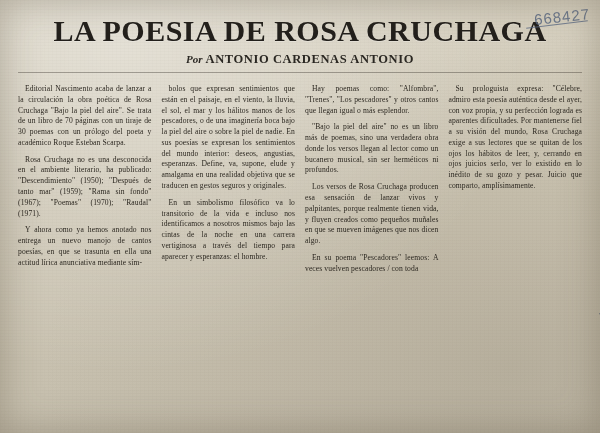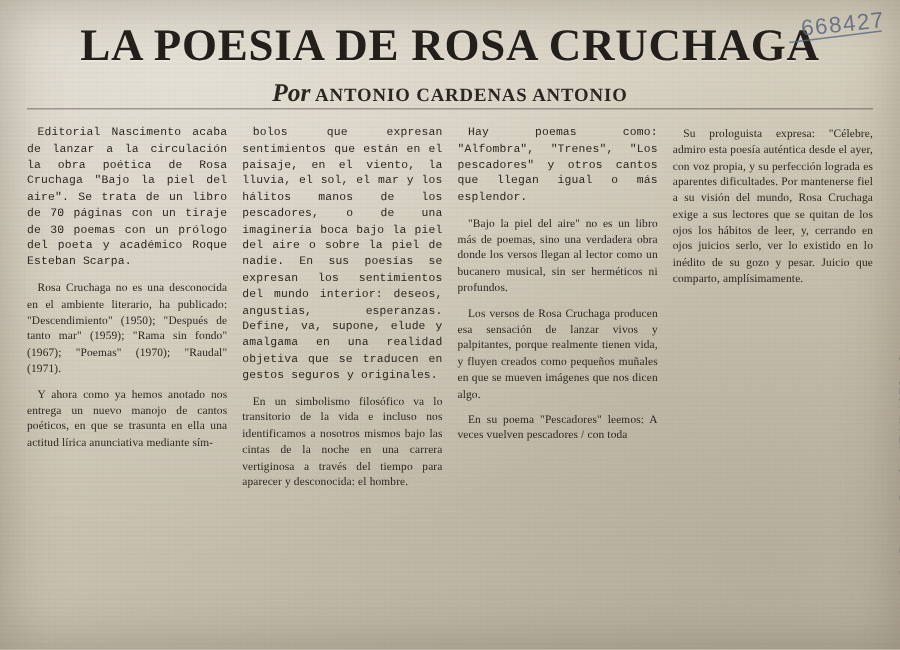--- a/index.html
+++ b/index.html
@@ -51,21 +51,21 @@
     top: 52px;
     left: 0;
     width: 600px;
     text-align: center;
     font-size: 12.5px;
     font-weight: bold;
     letter-spacing: 0.6px;
     color: #2a2722;
   }
   .byline .by {
-    font-size: 17px;
+    font-size: 11px;
     font-style: italic;
     font-weight: bold;
     letter-spacing: 0;
   }
 
   .rule {
     position: absolute;
     top: 72px;
     left: 18px;
     width: 564px;
@@ -90,21 +90,20 @@
     color: #2b2720;
     letter-spacing: 0.1px;
     position: relative;
   }
   .col p {
     margin: 0 0 6px 0;
     text-indent: 7px;
   }
   .col p.first {
     text-indent: 7px;
-    font-family: Liberation Mono, monospace;
   }
 
   
   .stamp-number {
     position: absolute;
     top: 8px;
     right: 10px;
     font-family: "Liberation Sans", sans-serif;
     font-size: 15px;
     color: #5b6a84;
@@ -155,26 +154,26 @@
     <span>ANTONIO CARDENAS ANTONIO</span>
   </div>
 
   <div class="rule"></div>
 
   <div class="columns">
 
     <div class="col">
       <p class="first">Editorial Nascimento acaba de lanzar a la circulación la obra poética de Rosa Cruchaga "Bajo la piel del aire". Se trata de un libro de 70 páginas con un tiraje de 30 poemas con un prólogo del poeta y académico Roque Esteban Scarpa.</p>
       <p>Rosa Cruchaga no es una desconocida en el ambiente literario, ha publicado: "Descendimiento" (1950); "Después de tanto mar" (1959); "Rama sin fondo" (1967); "Poemas" (1970); "Raudal" (1971).</p>
-      <p>Y ahora como ya hemos anotado nos entrega un nuevo manojo de cantos poéticos, en que se trasunta en ella una actitud lírica anunciativa mediante sím-</p>
+      <p>Y ahora como ya hemos anotado nos entrega un nuevo manojo de cantos poesías, en que se trasunta en ella una actitud lírica anunciativa mediante sím-</p>
     </div>
 
     <div class="col">
       <p class="first">bolos que expresan sentimientos que están en el paisaje, en el viento, la lluvia, el sol, el mar y los hálitos manos de los pescadores, o de una imaginería boca bajo la piel del aire o sobre la piel de nadie. En sus poesías se expresan los sentimientos del mundo interior: deseos, angustias, esperanzas. Define, va, supone, elude y amalgama en una realidad objetiva que se traducen en gestos seguros y originales.</p>
-      <p>En un simbolismo filosófico va lo transitorio de la vida e incluso nos identificamos a nosotros mismos bajo las cintas de la noche en una carrera vertiginosa a través del tiempo para aparecer y desconocida: el hombre.</p>
+      <p>En un simbolismo filosófico va lo transitorio de la vida e incluso nos identificamos a nosotros mismos bajo las cintas de la noche en una carrera vertiginosa a través del tiempo para aparecer y esperanzas: el hombre.</p>
     </div>
 
     <div class="col">
       <p class="first">Hay poemas como: "Alfombra", "Trenes", "Los pescadores" y otros cantos que llegan igual o más esplendor.</p>
       <p>"Bajo la piel del aire" no es un libro más de poemas, sino una verdadera obra donde los versos llegan al lector como un bucanero musical, sin ser herméticos ni profundos.</p>
       <p>Los versos de Rosa Cruchaga producen esa sensación de lanzar vivos y palpitantes, porque realmente tienen vida, y fluyen creados como pequeños muñales en que se mueven imágenes que nos dicen algo.</p>
       <p>En su poema "Pescadores" leemos: A veces vuelven pescadores / con toda</p>
     </div>
 
     <div class="col">

